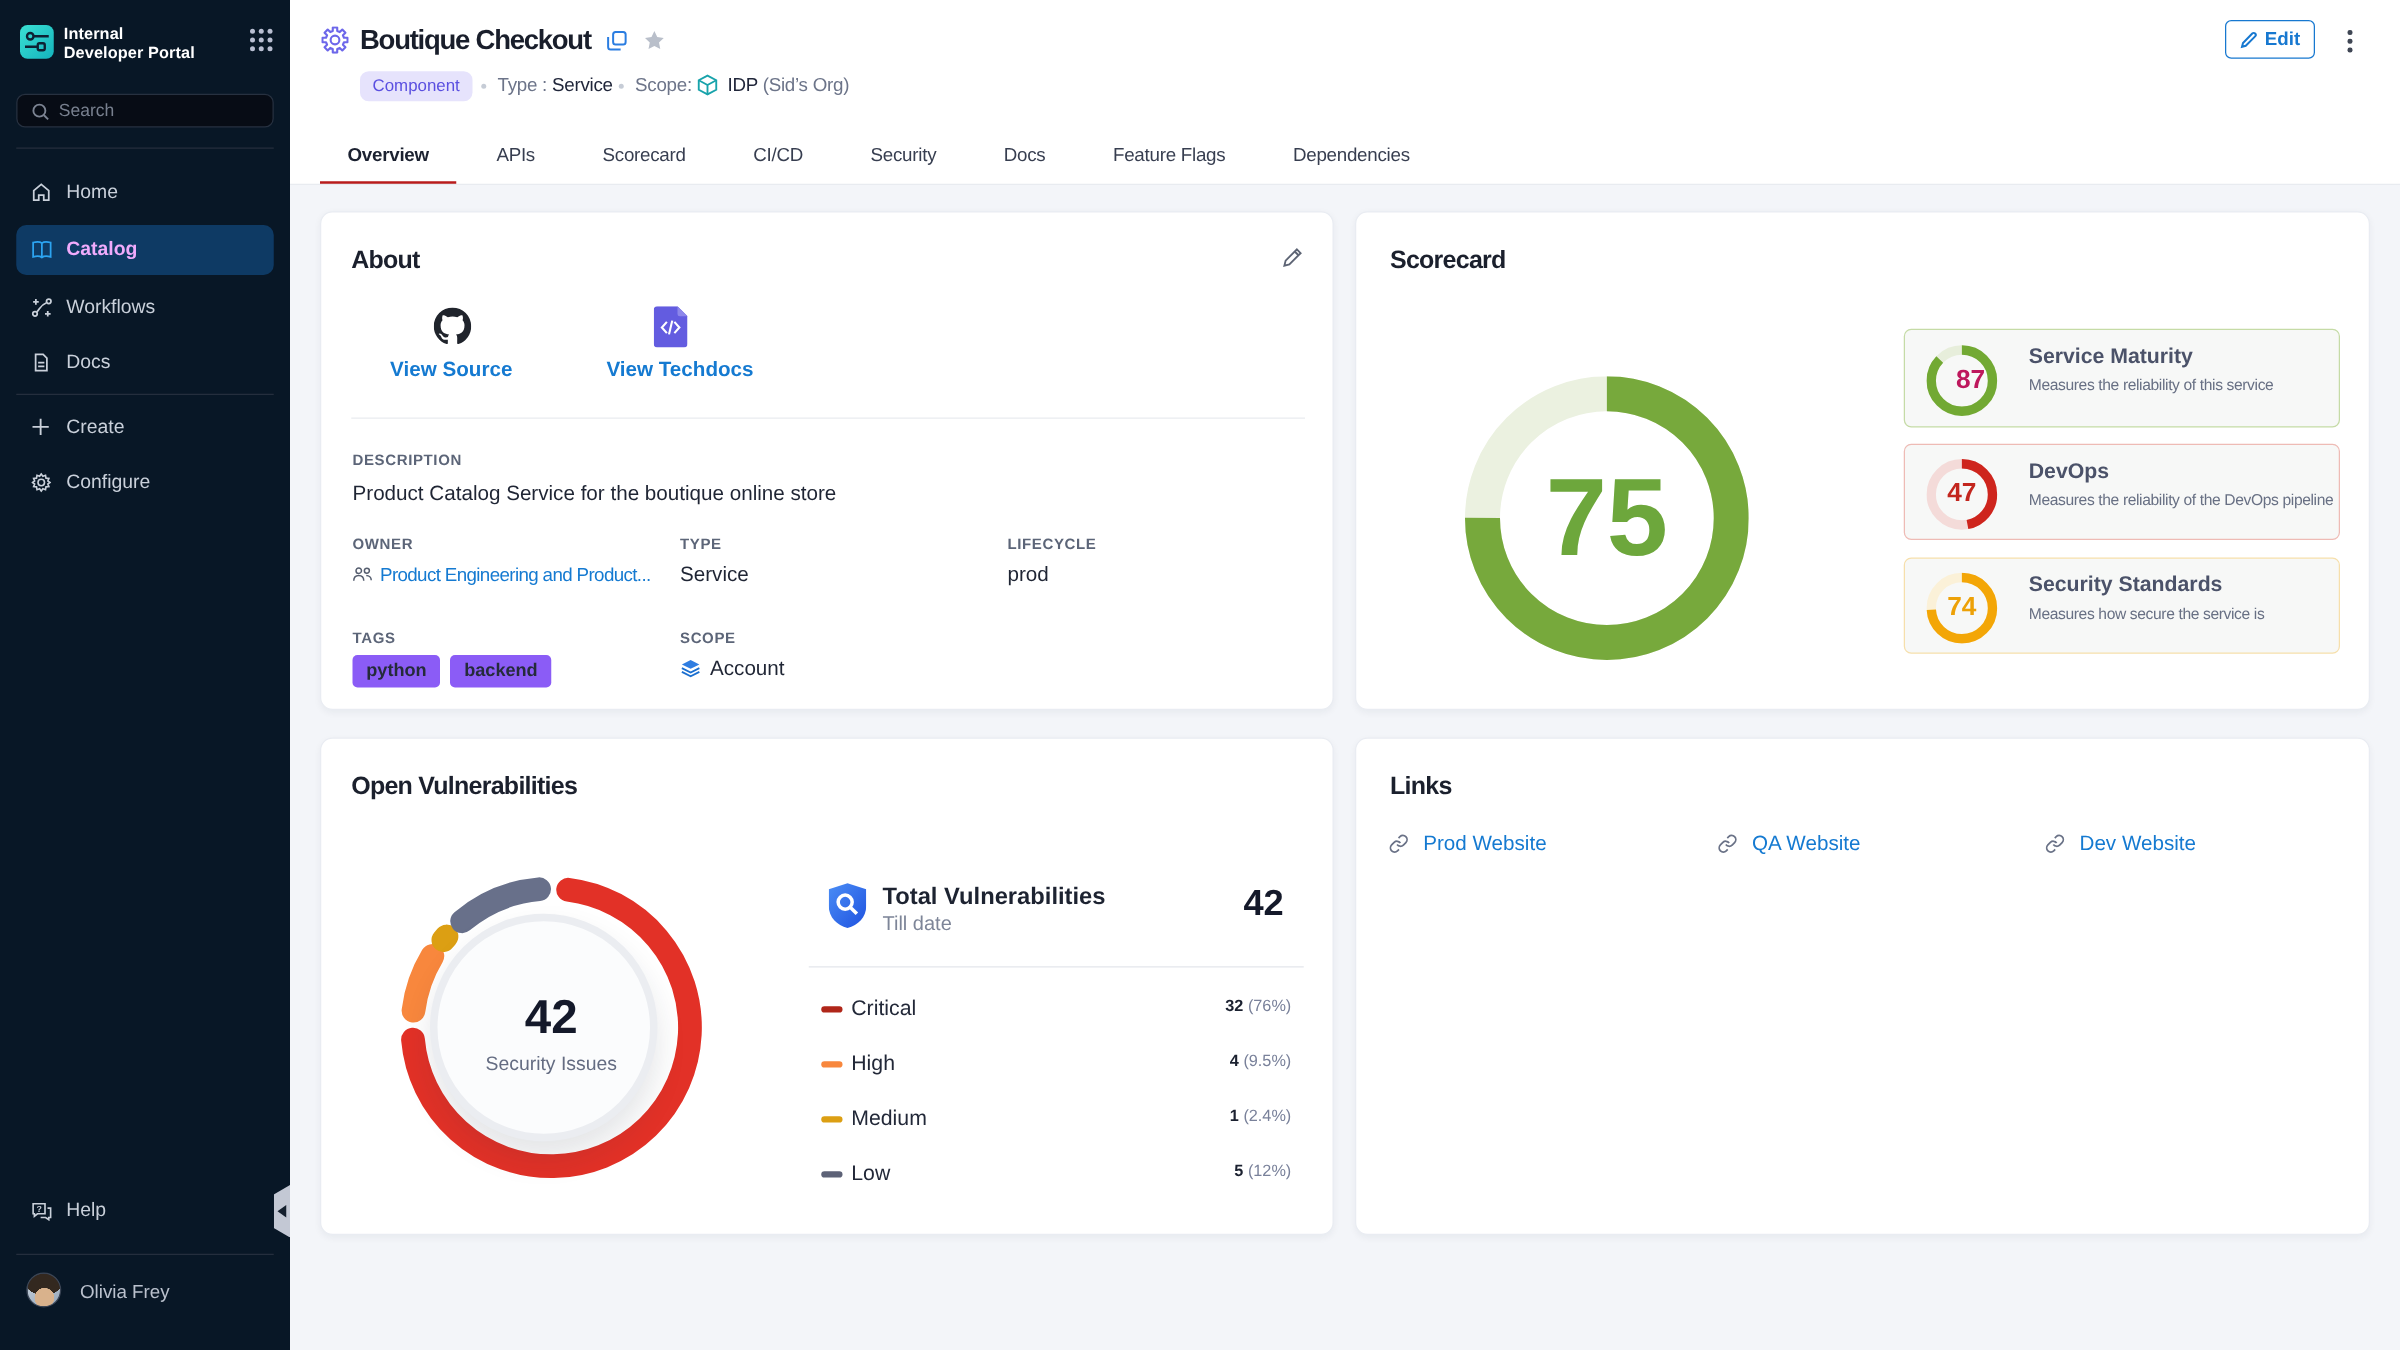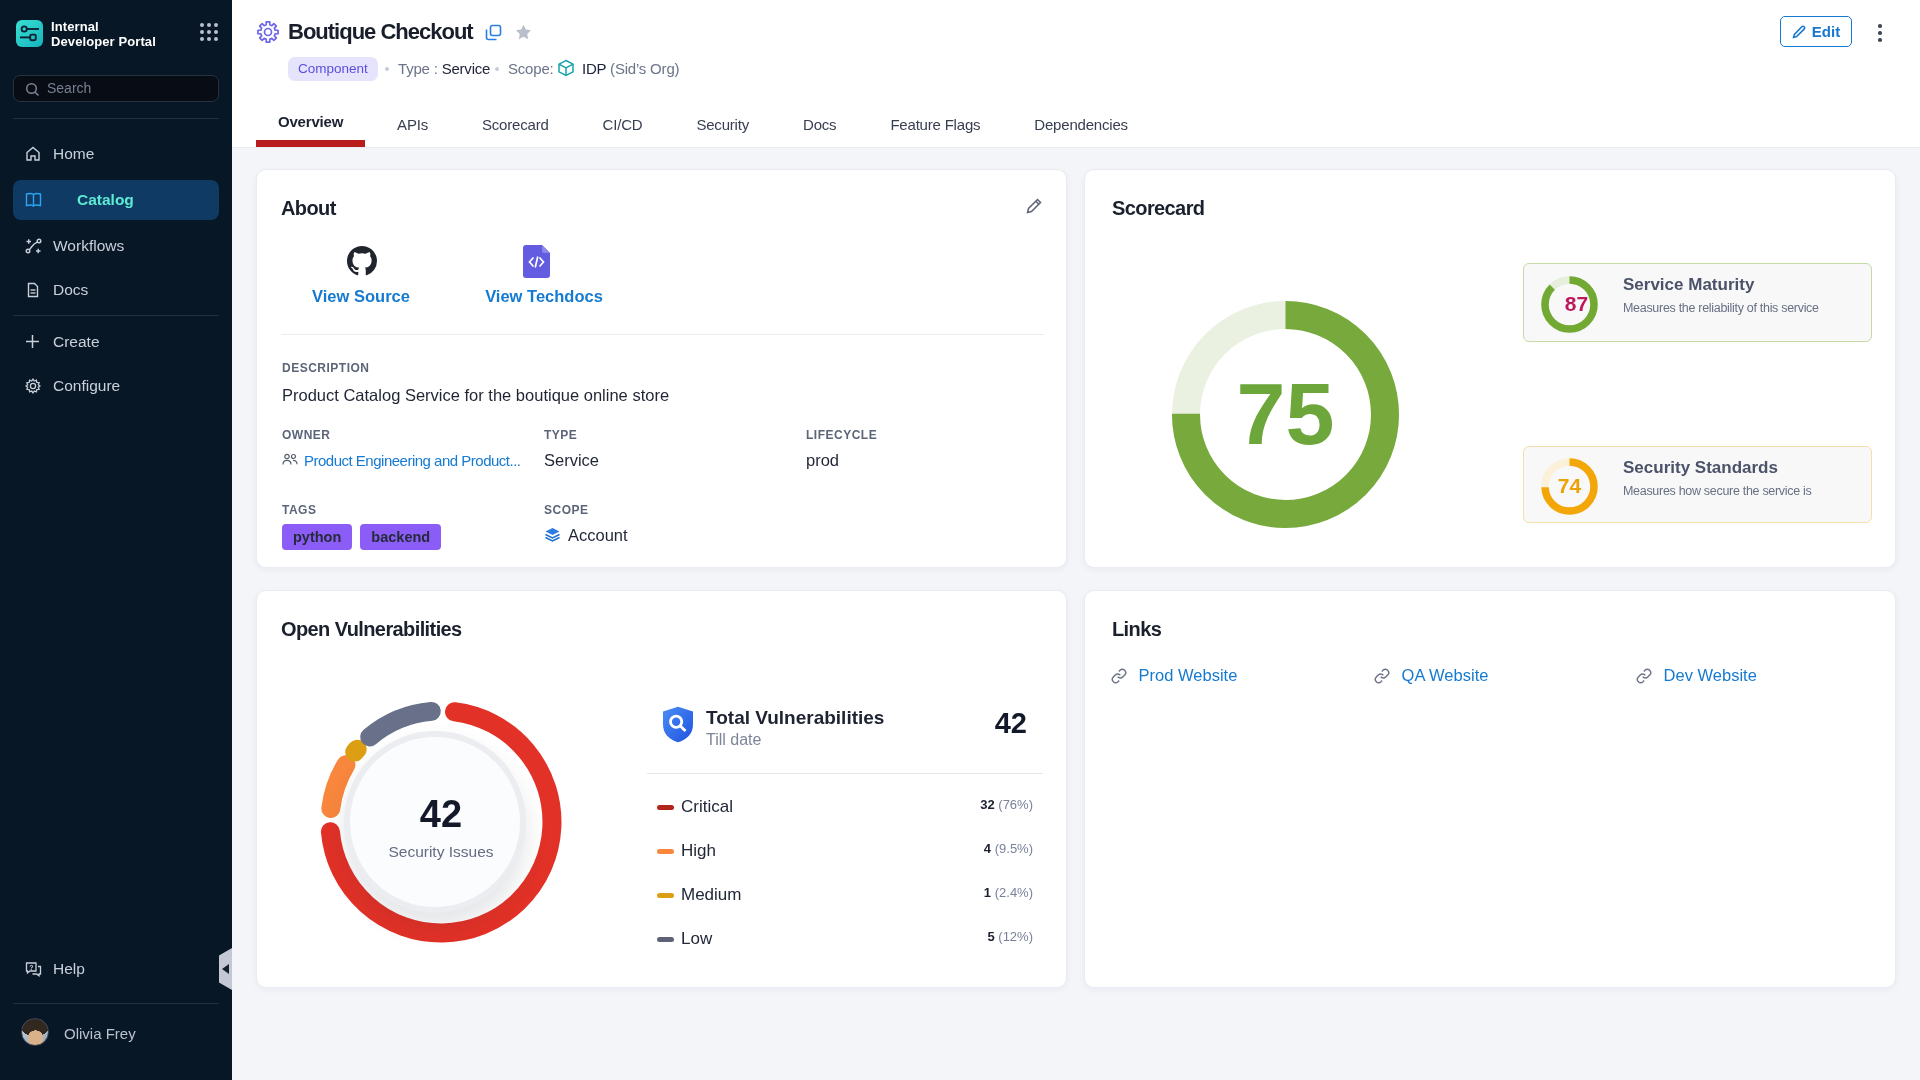--- a/index.html
+++ b/index.html
@@ -13,37 +13,37 @@
 .logo-txt { position:absolute; left:35px; top:0px; font-size:13px; font-weight:bold; color:#fff; line-height:14.5px; letter-spacing:0.1px;}
 .grid-ic { position:absolute; left:184px; top:3px; width:18px; height:18px; }
 .grid-ic i { position:absolute; width:4px; height:4px; border-radius:50%; background:#b9bfd2; }
 .search { position:absolute; left:13px; top:75px; width:206px; height:27px; background:#070c15; border:1px solid #273140; border-radius:7px; color:#78808f; font-size:14px; line-height:25px; padding-left:33px; }
 .search svg { position:absolute; left:11px; top:6px; }
 .sdiv { position:absolute; left:13px; height:1px; background:#242e3d; width:206px; }
 .nav-item { position:absolute; left:13px; width:206px; height:30px; font-size:15.5px; color:#c9d0da; }
 .nav-item svg { position:absolute; left:12px; top:50%; margin-top:-8px; }
 .nav-item span { position:absolute; left:40px; top:50%; transform:translateY(-50%); }
 .nav-active { background:#0e3a64; border-radius:8px; height:40px; }
-.nav-active span { color:#5eead4; font-weight:bold;margin-left:24px; }
+.nav-active span { color:#f0abfc; font-weight:bold; }
 .user-name { color:#bac1cd; font-size:15px; }
 .collapse-tab { position:absolute; left:219px; top:948px; width:13px; height:42px; background:#c3c8d4; border-radius:6px 0 0 6px; clip-path:polygon(0 18%,100% 0,100% 100%,0 82%); }
 .collapse-tab:after { content:""; position:absolute; left:3px; top:16px; border-right:7px solid #15202e; border-top:5px solid transparent; border-bottom:5px solid transparent; }
 
 
 #main { position:absolute; left:232px; top:0; width:1688px; height:1080px; background:#ffffff; }
 .h-title { position:absolute; left:56px; top:19px; font-size:22px; font-weight:bold; color:#191e2b; letter-spacing:-1px; }
 .badge { position:absolute; left:56px; top:57px; height:24px; line-height:24px; padding:0 10px; background:#e6e3fc; color:#5a4fe0; border-radius:7px; font-size:13.5px; font-weight:500; }
 .meta-txt { position:absolute; top:60px; font-size:15px; color:#6c7489; letter-spacing:-0.2px; }
 .meta-dot { position:absolute; top:67px; width:4px; height:4px; border-radius:50%; background:#c6ccd6; }
 .edit-btn { position:absolute; left:1548px; top:16px; width:72px; height:31px; border:1.5px solid #1778d0; border-radius:5px; color:#1778d0; font-size:15px; font-weight:bold; }
 .kebab { position:absolute; left:1646px; top:24px; width:4px; }
 .kebab i { position:absolute; width:3.6px; height:3.6px; border-radius:50%; background:#3f4654; }
 .tabs { position:absolute; left:24px; top:100px; height:48px; display:flex; gap:10px; }
 .tab { padding:0 22px; font-size:15px; letter-spacing:-0.2px; color:#373e50; display:flex; align-items:center; }
-.tab.active { color:#1b2130; font-weight:bold; border-bottom:8px solid #b91c1c; padding-top:3px; }
+.tab.active { color:#1b2130; font-weight:bold; border-bottom:3px solid #b91c1c; padding-top:3px; }
 .hdr-border { position:absolute; left:0; top:147px; width:1688px; height:1px; background:#e8ebf0; }
 
 
 #content { position:absolute; left:232px; top:148px; width:1688px; height:932px; background:#f3f5f9; }
 .card { position:absolute; background:#fff; border:1px solid #e9ecf2; border-radius:10px; box-shadow:0 2px 6px rgba(25,35,60,0.05); }
 .card h2 { font-size:20px; font-weight:bold; color:#1b202d; letter-spacing:-0.6px; }
 
 
 #about { left:24px; top:21px; width:811px; height:399px; }
 .lbl { font-size:12px; font-weight:bold; color:#5c6578; letter-spacing:0.5px; }
@@ -272,20 +272,29 @@
 
     <div class="mini" style="top:93px;height:79px;border:1px solid #c5dba6">
       <svg class="abs" style="left:17px;top:12px" width="57" height="57" viewBox="0 0 57 57">
         <circle cx="28.5" cy="28.5" r="24.5" fill="none" stroke="#e7eedb" stroke-width="7.5"></circle>
         <circle cx="28.5" cy="28.5" r="24.5" fill="none" stroke="#72a933" stroke-width="7.5" stroke-dasharray="133.93 153.94" transform="rotate(-90 28.5 28.5)"></circle>
       </svg>
       <div class="abs" style="left:24px;top:28px;width:57px;text-align:center;font-size:21px;font-weight:bold;color:#be185d">87</div>
       <div class="t">Service Maturity</div>
       <div class="d">Measures the reliability of this service</div>
     </div>
+    <div class="mini" style="top:185px;height:77px;border:1px solid #eebbb5">
+      <svg class="abs" style="left:17px;top:11px" width="57" height="57" viewBox="0 0 57 57">
+        <circle cx="28.5" cy="28.5" r="24.5" fill="none" stroke="#f4dbd9" stroke-width="7.5"></circle>
+        <circle cx="28.5" cy="28.5" r="24.5" fill="none" stroke="#ce251d" stroke-width="7.5" stroke-dasharray="72.35 153.94" transform="rotate(-90 28.5 28.5)"></circle>
+      </svg>
+      <div class="abs" style="left:17px;top:27px;width:57px;text-align:center;font-size:21px;font-weight:bold;color:#c3261e">47</div>
+      <div class="t">DevOps</div>
+      <div class="d">Measures the reliability of the DevOps pipeline</div>
+    </div>
     <div class="mini" style="top:276px;height:77px;border:1px solid #f6dfab">
       <svg class="abs" style="left:17px;top:11px" width="57" height="57" viewBox="0 0 57 57">
         <circle cx="28.5" cy="28.5" r="24.5" fill="none" stroke="#fbf1d8" stroke-width="7.5"></circle>
         <circle cx="28.5" cy="28.5" r="24.5" fill="none" stroke="#f3a607" stroke-width="7.5" stroke-dasharray="113.92 153.94" transform="rotate(-90 28.5 28.5)"></circle>
       </svg>
       <div class="abs" style="left:17px;top:27px;width:57px;text-align:center;font-size:21px;font-weight:bold;color:#eda107">74</div>
       <div class="t">Security Standards</div>
       <div class="d">Measures how secure the service is</div>
     </div>
   </div>

